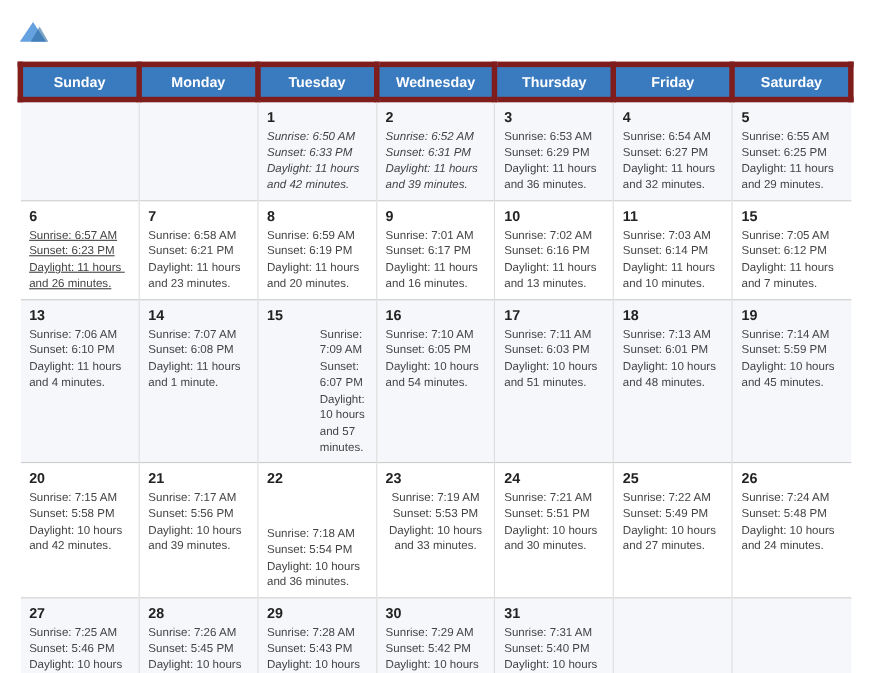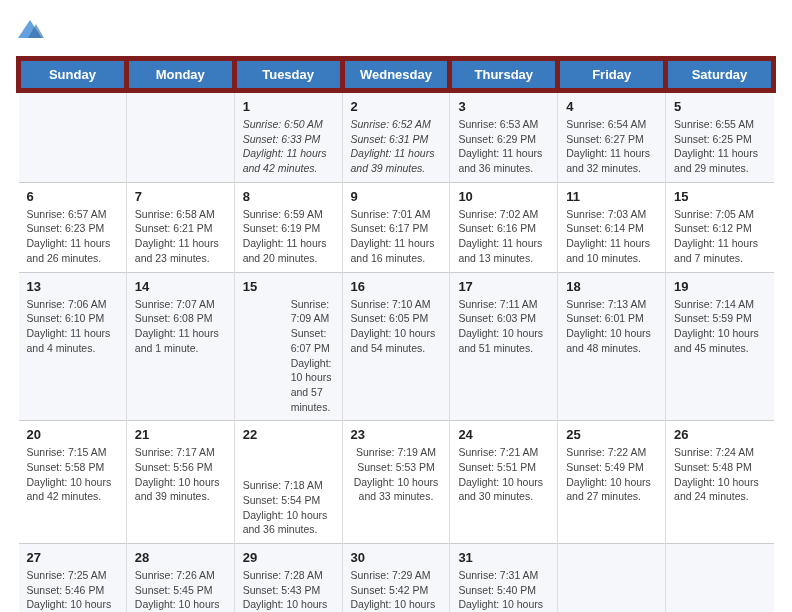--- a/index.html
+++ b/index.html
@@ -157,21 +157,21 @@
         <td>
           <div class="day-number">5</div>
           <div class="day-info" style="white-space: pre-wrap;">Sunrise: 6:55 AM
 Sunset: 6:25 PM
 Daylight: 11 hours and 29 minutes.</div>
         </td>
       </tr>
       <tr>
         <td>
           <div class="day-number">6</div>
-          <div class="day-info" style="white-space: pre-wrap;">Sunrise: 6:57 AM
+          <div class="day-info" style="white-space: pre-wrap; text-decoration: underline;">Sunrise: 6:57 AM
 Sunset: 6:23 PM
 Daylight: 11 hours and 26 minutes.</div>
         </td>
         <td>
           <div class="day-number">7</div>
           <div class="day-info" style="white-space: pre-wrap;">Sunrise: 6:58 AM
 Sunset: 6:21 PM
 Daylight: 11 hours and 23 minutes.</div>
         </td>
         <td>

